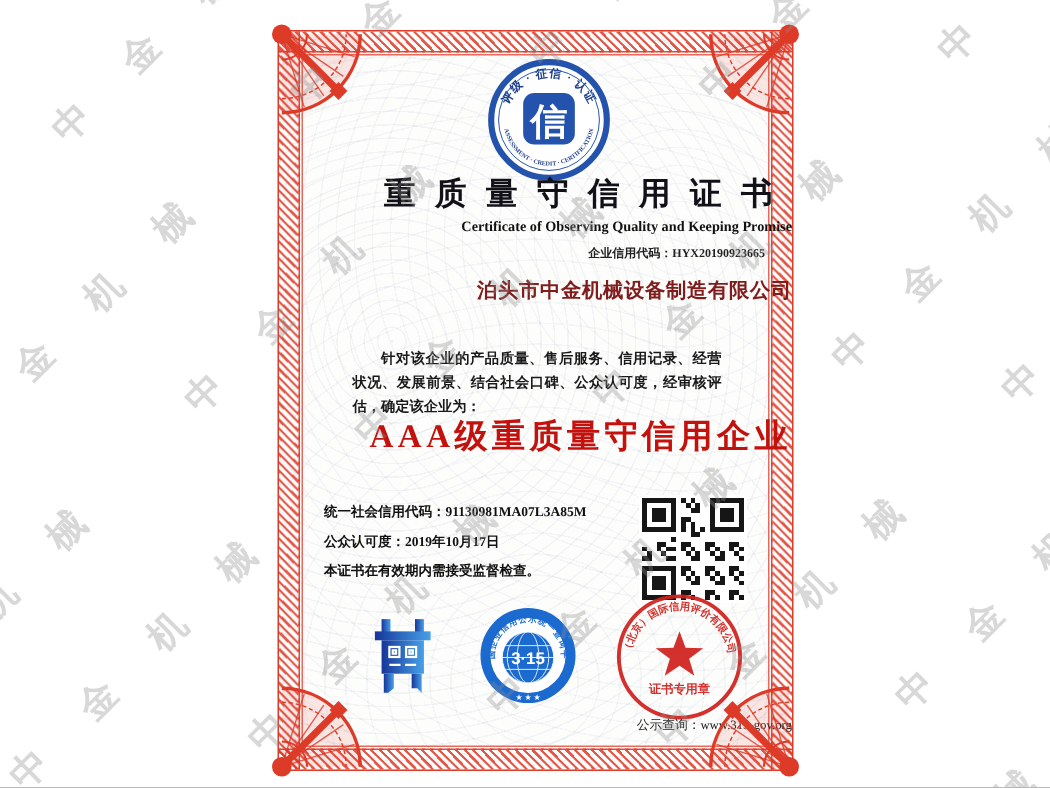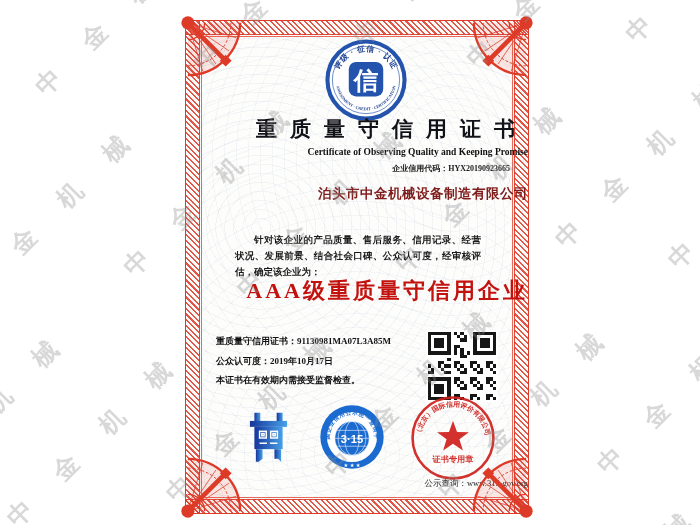--- a/index.html
+++ b/index.html
@@ -142,21 +142,21 @@
     <div class="abs codeline">
       <span>企业信用代码：</span><span>HYX20190923665</span>
     </div>
     <div class="abs ctr company">泊头市中金机械设备制造有限公司</div>
 
     <div class="abs ctr award">AAA级重质量守信用企业</div>
     <div class="abs para">针对该企业的产品质量、售后服务、信用记录、经营状况、发展前景、结合社会口碑、公众认可度，经审核评估，确定该企业为：</div>
 
     <div class="abs details">
       <div>
-        <span>重质量守信用证书：</span><span>91130981MA07L3A85M</span>
+        <span>统一社会信用代码：</span><span>91130981MA07L3A85M</span>
       </div>
       <div>
         <span>公众认可度：</span><span>2019年10月17日</span>
       </div>
       <div>本证书在有效期内需接受监督检查。</div>
     </div>
 
     <div class="abs qr">
       <svg viewBox="0 0 21 21" shape-rendering="crispEdges">
           <g fill="#161616">

